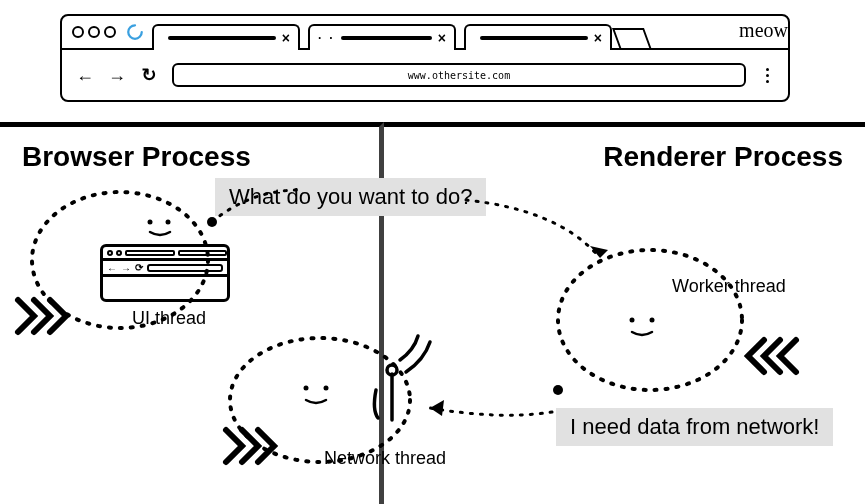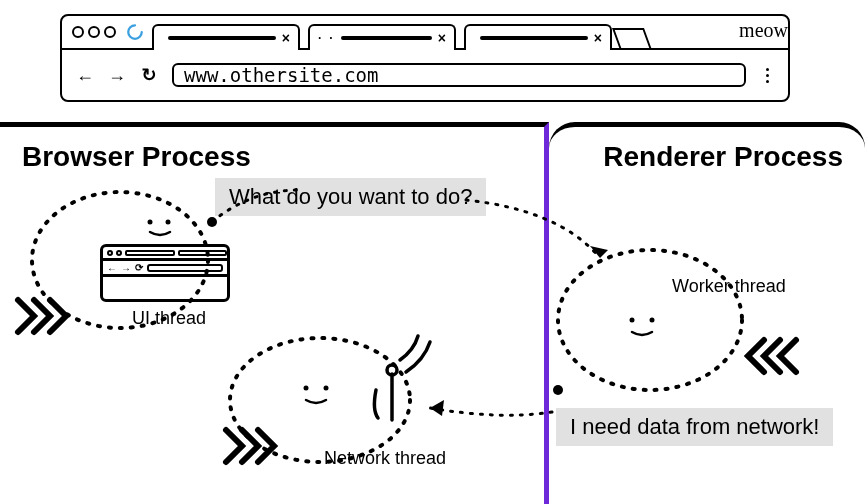--- a/index.html
+++ b/index.html
@@ -99,48 +99,48 @@
     display:flex; align-items:center; justify-content:center;
     font-size:18px; font-weight:bold;
   }
   .urlbar {
     flex:1;
     height:24px;
     border:2.5px solid #000;
     border-radius:6px;
     padding: 0 10px;
     display:flex; align-items:center;
-    font-size:19px;
+    font-size:10px;
     font-family: monospace, monospace;
+    justify-content: center;
   }
   .kebab {
     width:14px;
     display:flex; flex-direction:column; align-items:center; gap:3px;
   }
   .kebab div { width:3px;height:3px;background:#000;border-radius:50%; }
 
   .process-boxes {
     position:absolute;
     left:0; right:0;
     top:122px;
     bottom:0;
     display:flex;
   }
   .proc {
     border-top:5px solid #000;
     height:100%;
     position:relative;
   }
   .proc.left {
-    width:549px;
-    border-right:5px solid #6d28d9;
+    width:384px;
+    border-right:5px solid #404040;
   }
   .proc.right {
     flex:1;
-    border-radius:26px;
   }
   .proc h2 {
     margin:14px 0 0 22px;
     font-size:28px;
     font-weight:700;
   }
   .proc.right h2 { text-align:right; margin-right:22px; }
   .thread-label {
     position:absolute;
     font-size:18px;

